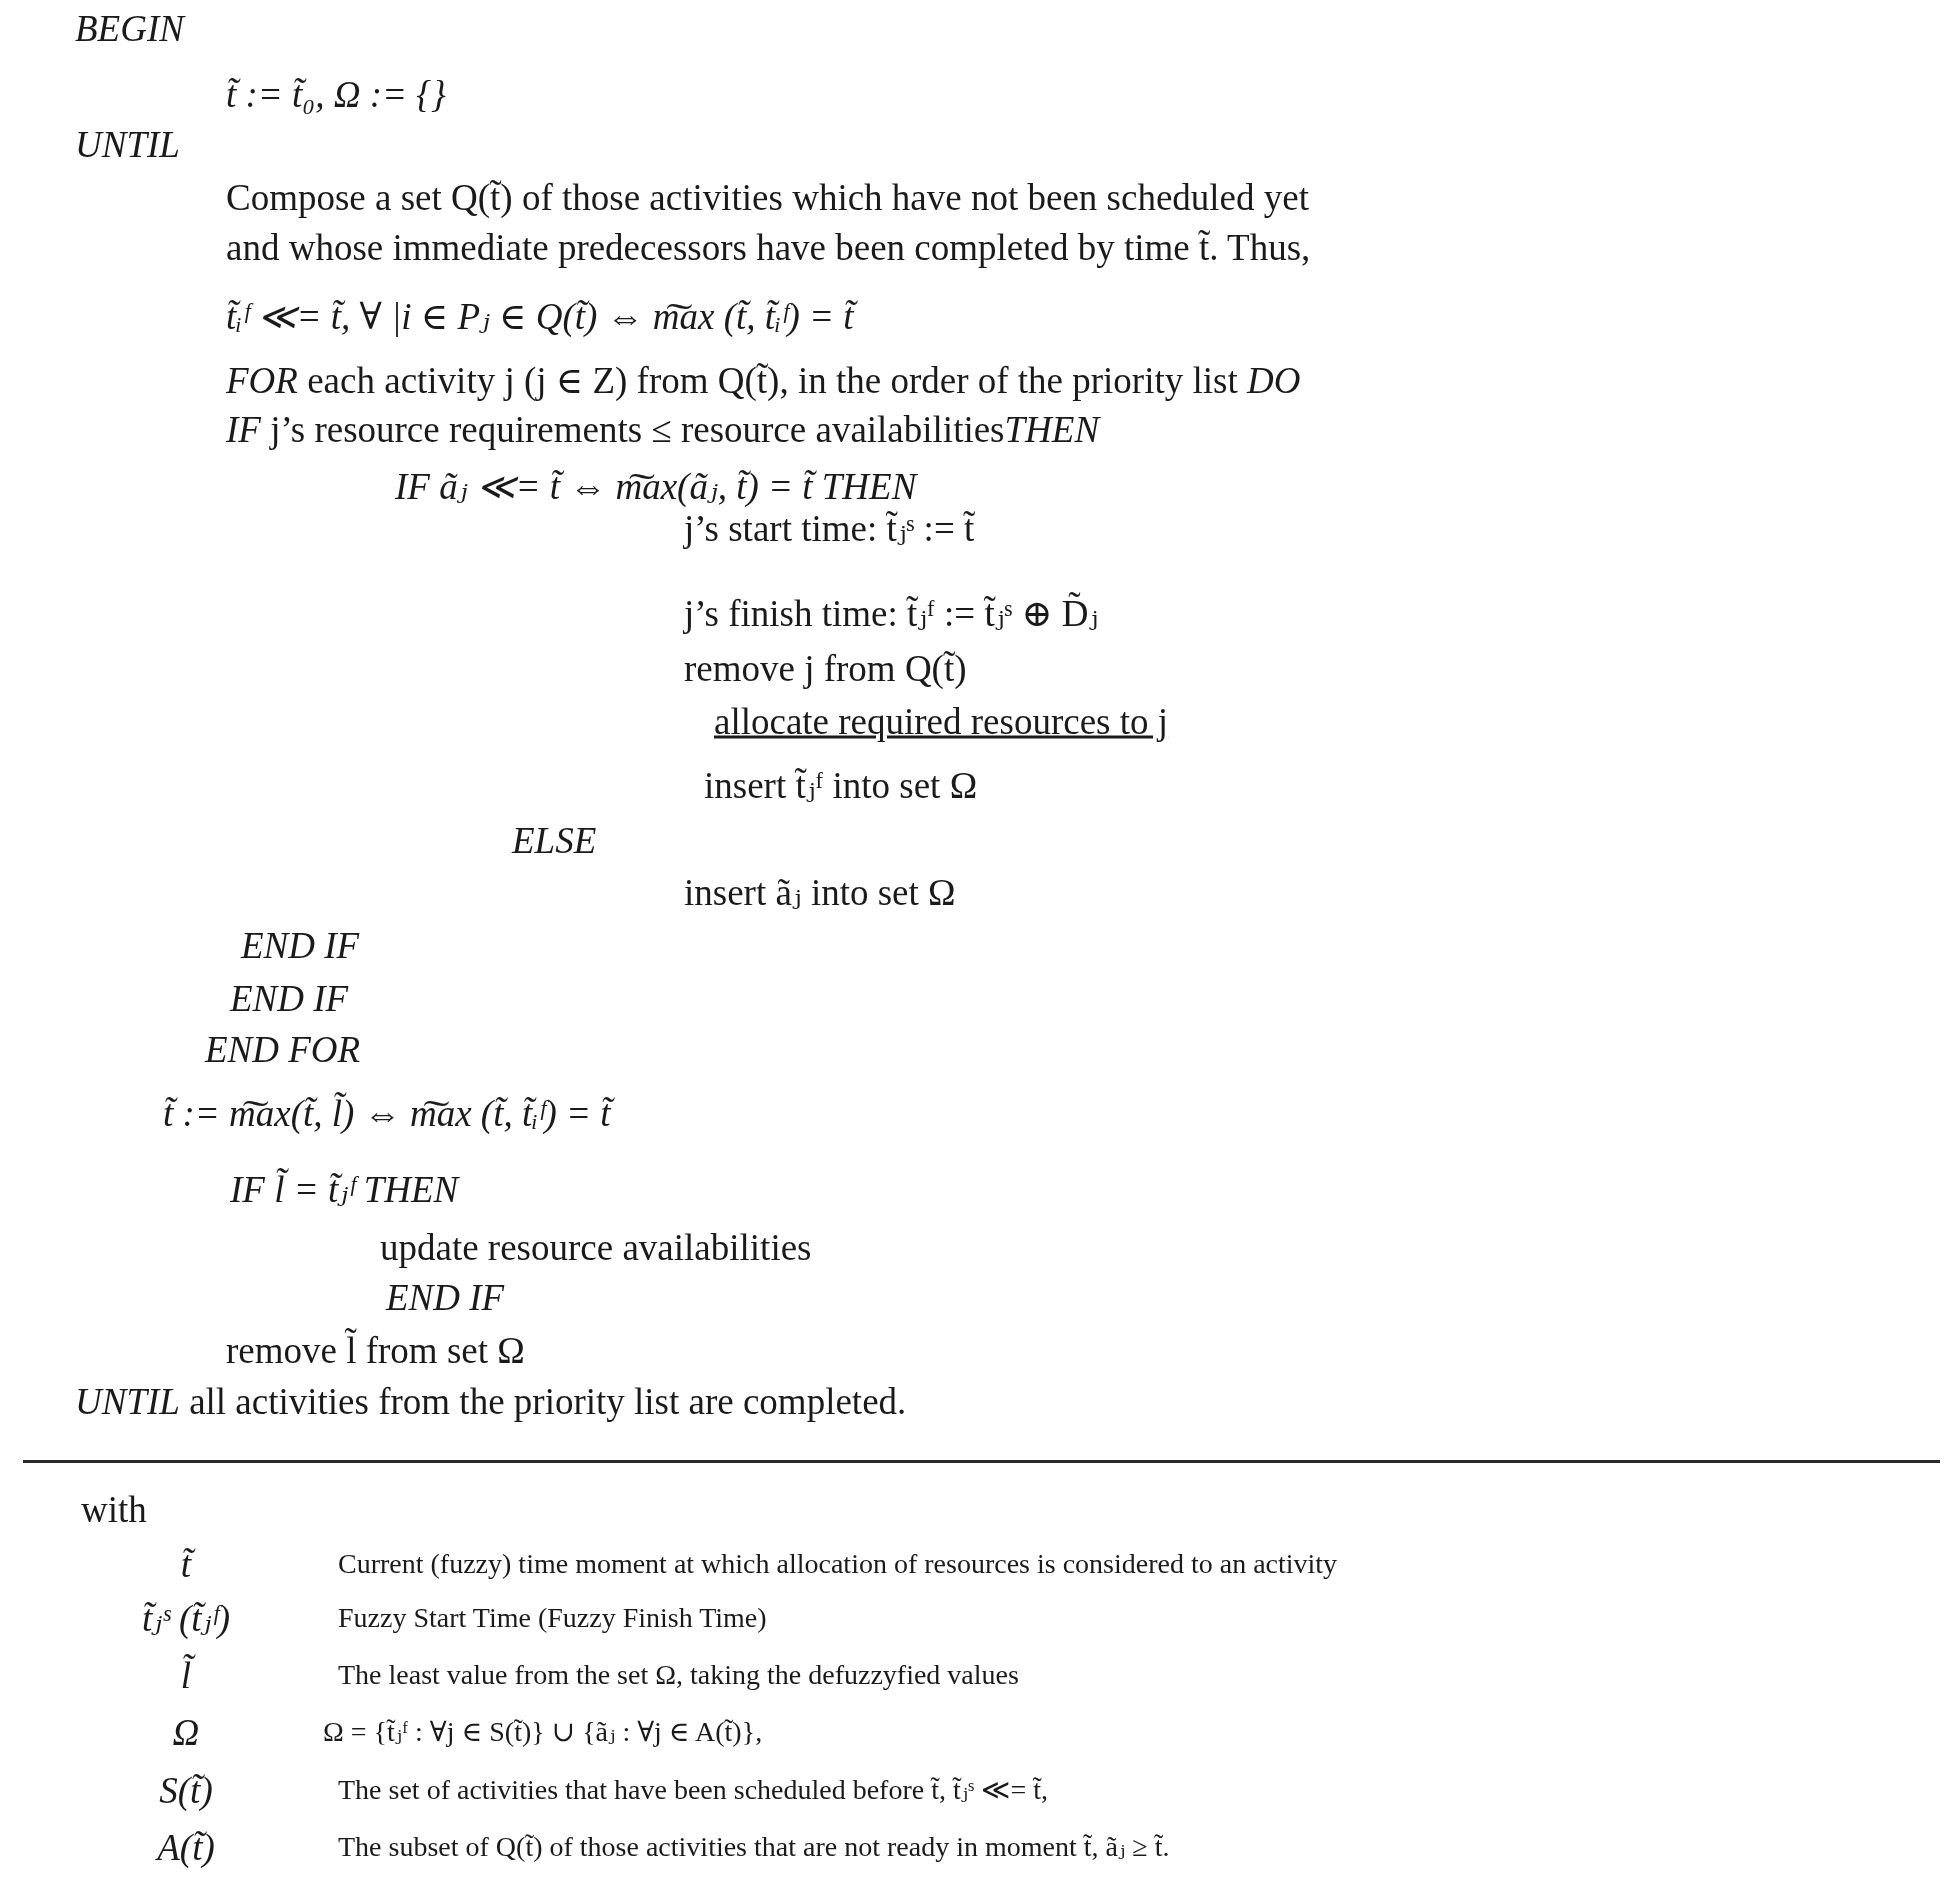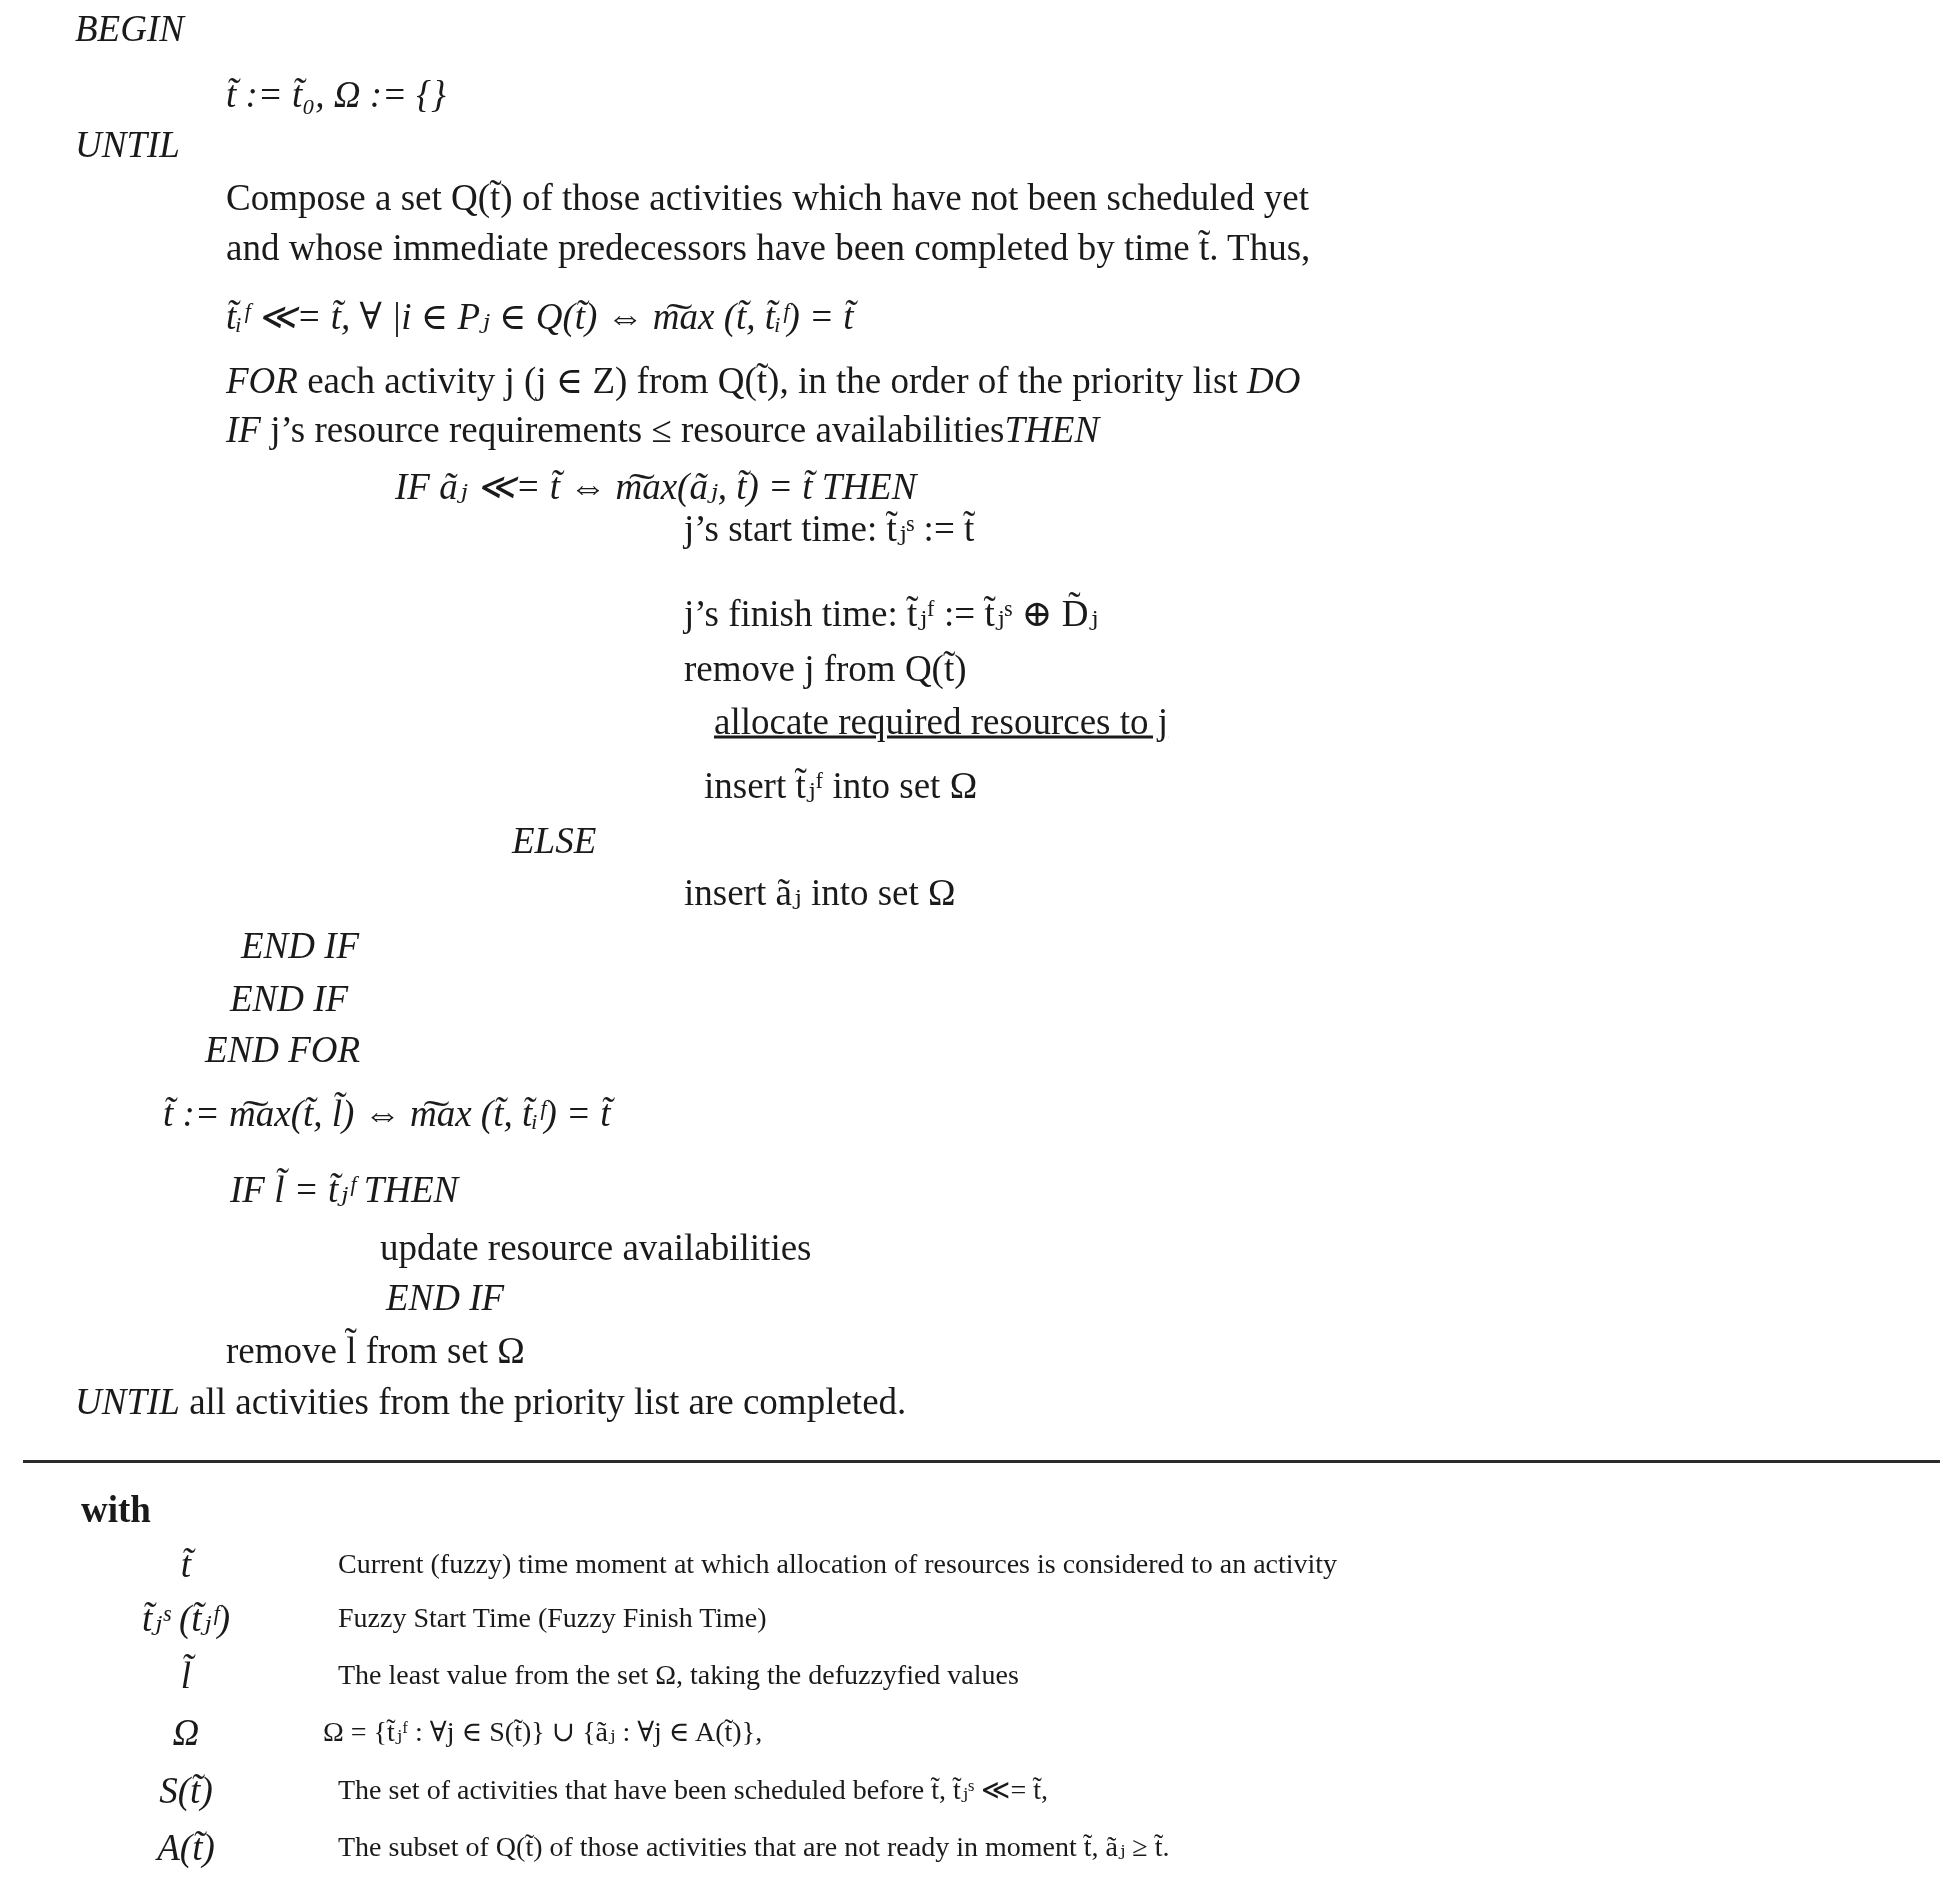--- a/index.html
+++ b/index.html
@@ -72,21 +72,21 @@
   <div class="ln" style="left:226px; top:1350px;">remove l̃ from set Ω</div>
 
   <div class="ln" style="left:75px; top:1401px;">
     <span class="kw">UNTIL</span><span> all activities from the priority list are completed.</span>
   </div>
 </div>
 
 <div class="rule"></div>
 
 <div>
-  <div class="ln" style="left:81px; top:1509px;font-weight:bold;">with</div>
+  <div class="ln" style="left:81px; top:1509px;">with</div>
 
   <div class="legend-sym" style="left:186px; top:1564px;">t̃</div>
   <div class="legend-desc" style="left:338px; top:1564px;">Current (fuzzy) time moment at which allocation of resources is considered to an activity</div>
 
   <div class="legend-sym" style="left:186px; top:1618px;">t̃ⱼˢ (t̃ⱼᶠ)</div>
   <div class="legend-desc" style="left:338px; top:1618px;">Fuzzy Start Time (Fuzzy Finish Time)</div>
 
   <div class="legend-sym" style="left:186px; top:1675px;">l̃</div>
   <div class="legend-desc" style="left:338px; top:1675px;">The least value from the set Ω, taking the defuzzyfied values</div>
 

